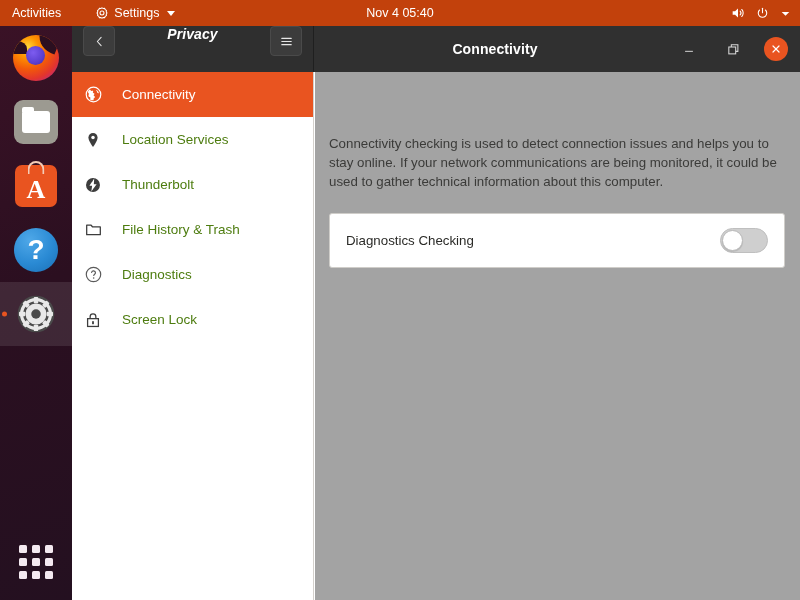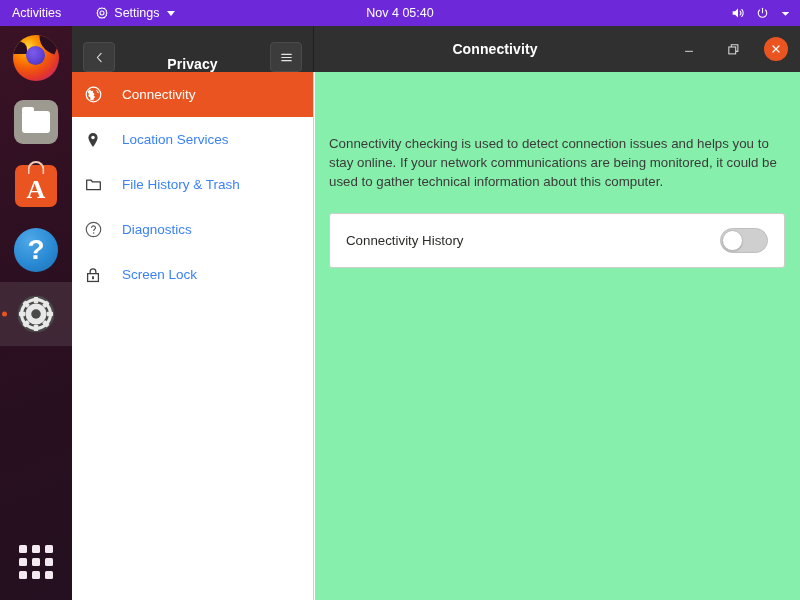--- a/index.html
+++ b/index.html
@@ -10,21 +10,21 @@
   }
   body {
     position: relative;
     background: #2c001e;
   }
 
   
   #topbar {
     position: absolute; left: 0; top: 0;
     width: 800px; height: 26px;
-    background: #6d28d9;
+    background: #c2410c;
     display: flex; align-items: center;
     color: #ffffff;
     font-size: 12.5px;
     z-index: 40;
   }
   #activities {
     padding: 0 10px 0 12px;
     line-height: 26px;
     color: #ffffff;
     cursor: pointer;
@@ -185,22 +185,23 @@
     background: #ffffff;
     z-index: 20;
     overflow: hidden;
   }
 
   
   #hdr-left {
     position: absolute; left: 0; top: 0;
     width: 242px; height: 46px;
     background: #2f2f2f;
-    display: flex; align-items: flex-end;
+    display: flex; align-items: flex-start;
     border-right: 1px solid #1f1f1f;
+    font-style: italic;
   }
   #hdr-right {
     position: absolute; left: 242px; top: 0;
     width: 486px; height: 46px;
     background: #303030;
     display: flex; align-items: center;
   }
   .hdr-title {
     color: #ffffff; font-size: 14px; font-weight: bold;
     letter-spacing: 0.1px;
@@ -236,40 +237,40 @@
     width: 242px; height: 528px;
     background: #ffffff;
     border-right: 1px solid #d4d1cd;
     overflow: hidden;
   }
   .side-item {
     height: 45px;
     display: flex; align-items: center;
     padding-left: 12px;
     cursor: pointer;
-    color: #3b82f6;
+    color: #4d7c0f;
     font-size: 13.5px;
   }
   .side-item .si-icon {
     width: 30px; height: 22px;
     display: flex; align-items: center; justify-content: flex-start;
     margin-right: 8px;
     flex: none;
   }
   .side-item.selected {
     background: #e95420;
     color: #ffffff;
   }
   .side-label { line-height: 1; }
 
   
   #content {
     position: absolute; left: 243px; top: 46px;
     width: 485px; height: 528px;
-    background: #86efac;
+    background: #a3a3a3;
     overflow: hidden;
   }
   #desc {
     position: absolute; left: 14px; top: 62px;
     width: 456px;
     font-size: 13.3px;
     line-height: 19px;
     color: #3b3b39;
   }
   #toggle-card {
@@ -486,20 +487,30 @@
     <div class="side-item">
       <span class="si-icon">
         <svg width="18" height="18" viewBox="0 0 24 24">
           <path fill="#3d3d3d" d="M12 2.6c-3.4 0-6.1 2.7-6.1 6.1 0 4.5 6.1 12.7 6.1 12.7s6.1-8.2 6.1-12.7c0-3.4-2.7-6.1-6.1-6.1z"></path>
           <circle cx="12" cy="8.7" r="2.3" fill="#ffffff"></circle>
         </svg>
       </span>
       <span class="side-label">Location Services</span>
     </div>
 
+    <div class="side-item">
+      <span class="si-icon">
+        <svg width="18" height="18" viewBox="0 0 24 24">
+          <circle cx="12" cy="12" r="9.3" fill="#3d3d3d"></circle>
+          <path fill="#ffffff" d="M13.6 3.4 7.2 13h3.6l-1 7.6L16.8 11h-3.7z"></path>
+          <path fill="#3d3d3d" d="M11.2 2.6 8.6 6.4l2.3 1.7zM12.9 21.4l2.6-3.8-2.3-1.7z"></path>
+        </svg>
+      </span>
+      <span class="side-label">Thunderbolt</span>
+    </div>
 
     <div class="side-item">
       <span class="si-icon">
         <svg width="19" height="19" viewBox="0 0 24 24">
           <path fill="none" stroke="#3d3d3d" stroke-width="1.6" stroke-linejoin="round" d="M3.4 18.6V6.6h5.6l1.9 2.2h9.7v9.8z"></path>
         </svg>
       </span>
       <span class="side-label">File History &amp; Trash</span>
     </div>
 
@@ -523,19 +534,19 @@
         </svg>
       </span>
       <span class="side-label">Screen Lock</span>
     </div>
   </div>
 
   <div id="content">
     <p id="desc">Connectivity checking is used to detect connection issues and helps you to stay online. If your network communications are being monitored, it could be used to gather technical information about this computer.</p>
 
     <div id="toggle-card">
-      <span class="tc-label">Connectivity History</span>
+      <span class="tc-label">Diagnostics Checking</span>
       <span class="switch" id="conn-switch">
         <span class="knob"></span>
       </span>
     </div>
   </div>
 </div>
 
 </body></html>

